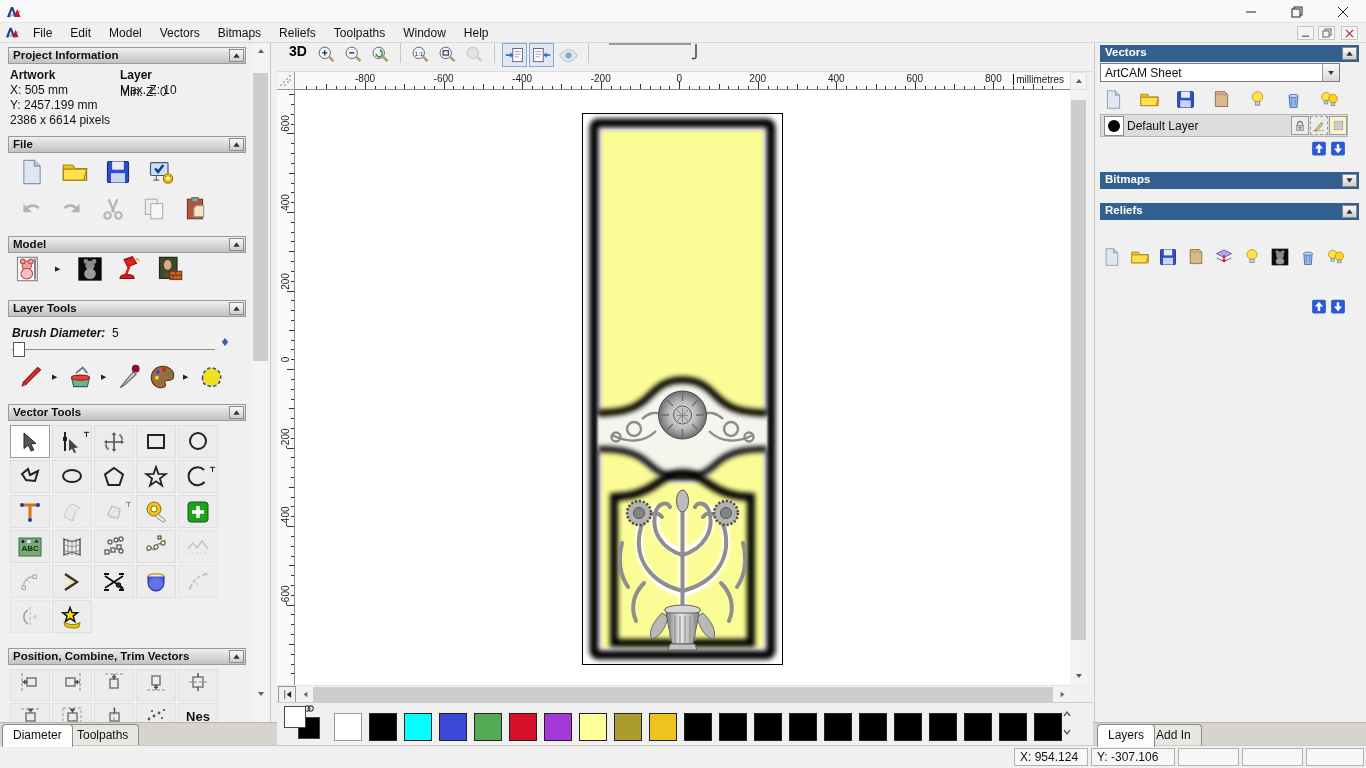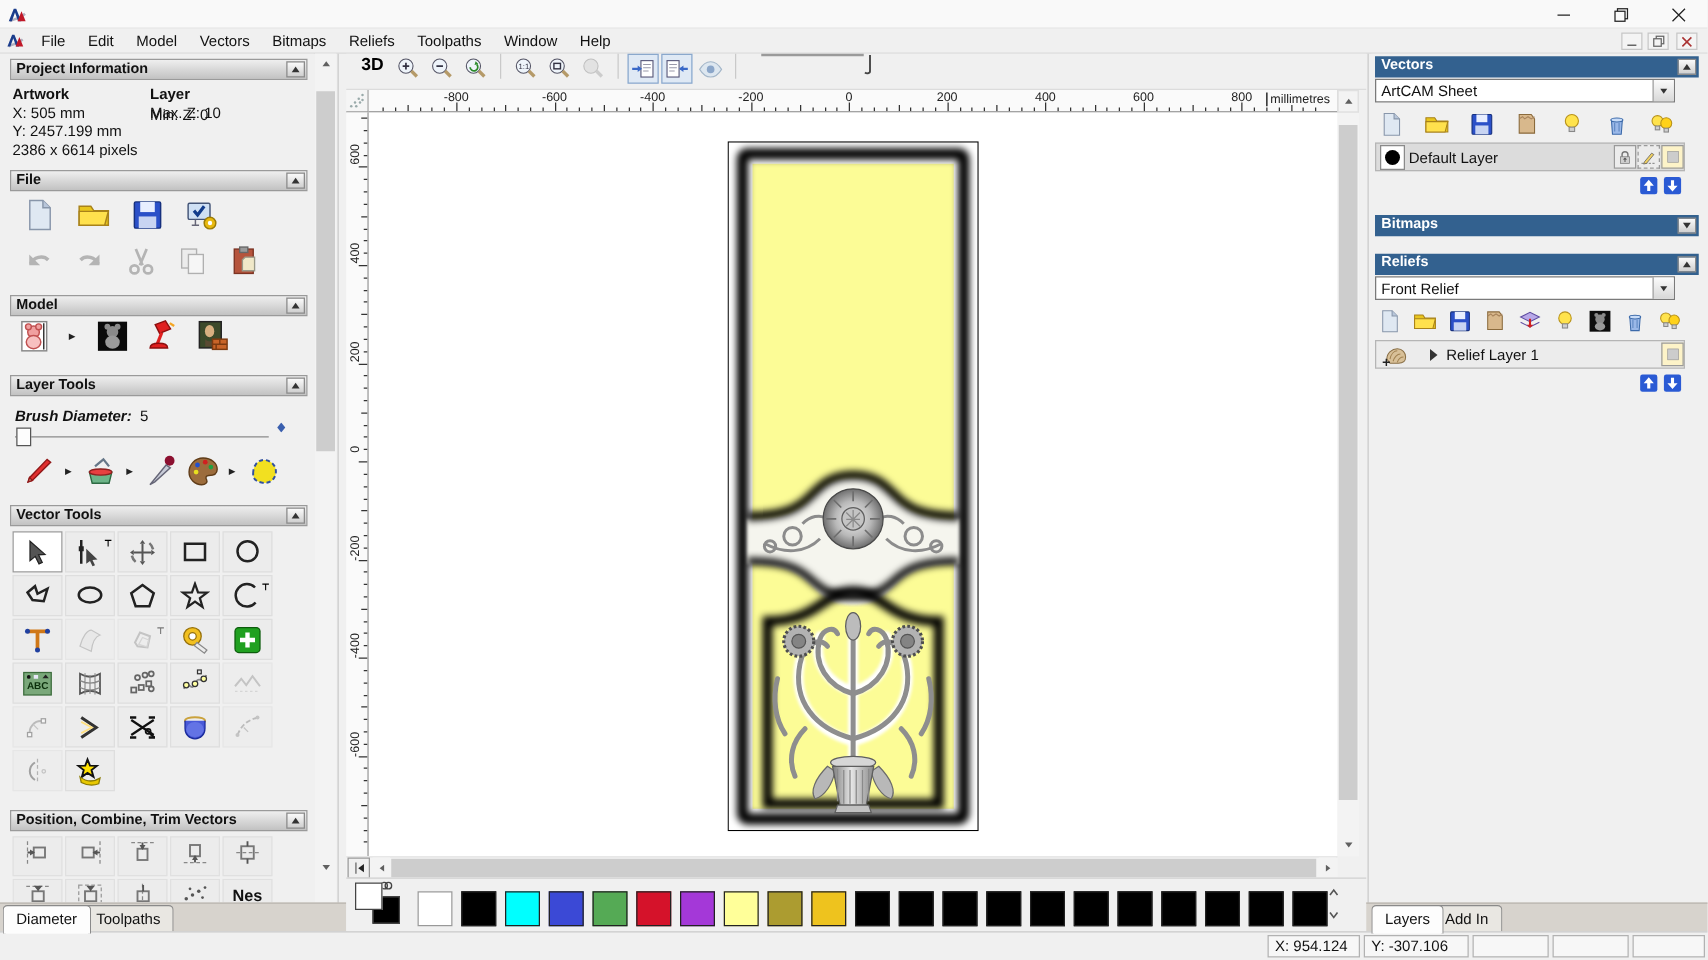--- a/index.html
+++ b/index.html
@@ -1307,30 +1307,20 @@
   <div class="blue-h" style="top: 160px; background: rgb(51, 97, 143);">
     <span>Reliefs</span>
     <span class="sec-btn" style="top:2px;right:2px">
         <span class="ic" style="width:9px;height:9px">
           <svg viewBox="0 0 10 10">
             <path d="M1.5 7.5l3.5-5 3.5 5z" fill="#333"></path>
           </svg>
         </span>
       </span>
   </div>
-  <div class="dd" style="top:178px">
-    <span>Front Relief</span>
-    <span class="dd-arrow">
-        <span class="ic" style="width:8px;height:8px">
-          <svg viewBox="0 0 10 10">
-            <path d="M1.5 2.5l3.5 5 3.5-5z" fill="#333"></path>
-          </svg>
-        </span>
-      </span>
-  </div>
   <div class="icon-row" id="rel-icons" style="left:5px;top:204px;gap:8px">
       <span class="ic" style="width: 20px; height: 20px;">
         <svg viewBox="0 0 24 24">
           <path d="M5 2h9l5 5v15H5z" fill="#dfe8f2" stroke="#8896aa"></path>
           <path d="M14 2v5h5" fill="#b8c6da" stroke="#8896aa"></path>
         </svg>
       </span>
       <span class="ic" style="width: 20px; height: 20px;">
         <svg viewBox="0 0 24 24">
           <path d="M2 6h8l2 3h10v10H2z" fill="#e8c51d" stroke="#a8821a"></path>
@@ -1382,42 +1372,20 @@
       </span>
       <span class="ic" style="width: 20px; height: 20px;">
         <svg viewBox="0 0 24 24">
           <circle cx="8" cy="9" r="5" fill="#ffe34d" stroke="#b8921a"></circle>
           <rect x="6" y="13.5" width="4" height="3.5" fill="#cfcfcf" stroke="#888"></rect>
           <circle cx="16" cy="11" r="5" fill="#ffd21a" stroke="#b8921a"></circle>
           <rect x="14" y="15.5" width="4" height="3.5" fill="#cfcfcf" stroke="#888"></rect>
         </svg>
       </span>
     </div>
-  <div class="layer-row" style="top:229px;background:#ececec">
-    <span class="ic" style="width:24px;height:20px;margin-left:4px">
-        <svg viewBox="0 0 28 24">
-          <path d="M5 16c0-6 5-10 10-10s8 4 8 8-3 6-7 6H8z" fill="#d8c098" stroke="#8a7048"></path>
-          <path d="M8 16c1-5 4-8 7-8M11 18c1-4 4-7 7-7M15 19c1-3 3-5 6-5" stroke="#a08050" fill="none"></path>
-          <path d="M1 19h7M4.5 15.5v7" stroke="#222" stroke-width="1.4"></path>
-        </svg>
-      </span>
-    <span class="ic glyph" style="width:12px;height:12px;margin-left:12px">
-        <svg viewBox="0 0 10 10">
-          <path d="M2.5 1l5 4-5 4z" fill="#333"></path>
-        </svg>
-      </span>
-    <span style="flex:1;margin-left:4px">Relief Layer 1</span>
-    <span class="lay-btn" style="background:#fdf3c8">
-        <span class="ic" style="width:13px;height:13px">
-          <svg viewBox="0 0 24 24">
-            <rect x="4" y="4" width="16" height="16" fill="#ccc" stroke="#999"></rect>
-          </svg>
-        </span>
-      </span>
-  </div>
   <span class="ic ud" style="left:214px;top:256px">
       <svg viewBox="0 0 24 24">
         <rect x="1" y="1" width="22" height="22" rx="3" fill="#2a5ad4"></rect>
         <path d="M12 4.5l6.5 7.5H14v7h-4v-7H5.5z" fill="#fff"></path>
       </svg>
     </span>
   <span class="ic ud" style="left:233px;top:256px">
       <svg viewBox="0 0 24 24">
         <rect x="1" y="1" width="22" height="22" rx="3" fill="#2a5ad4"></rect>
         <path d="M12 19.5L5.5 12H10V5h4v7h4.5z" fill="#fff"></path>

